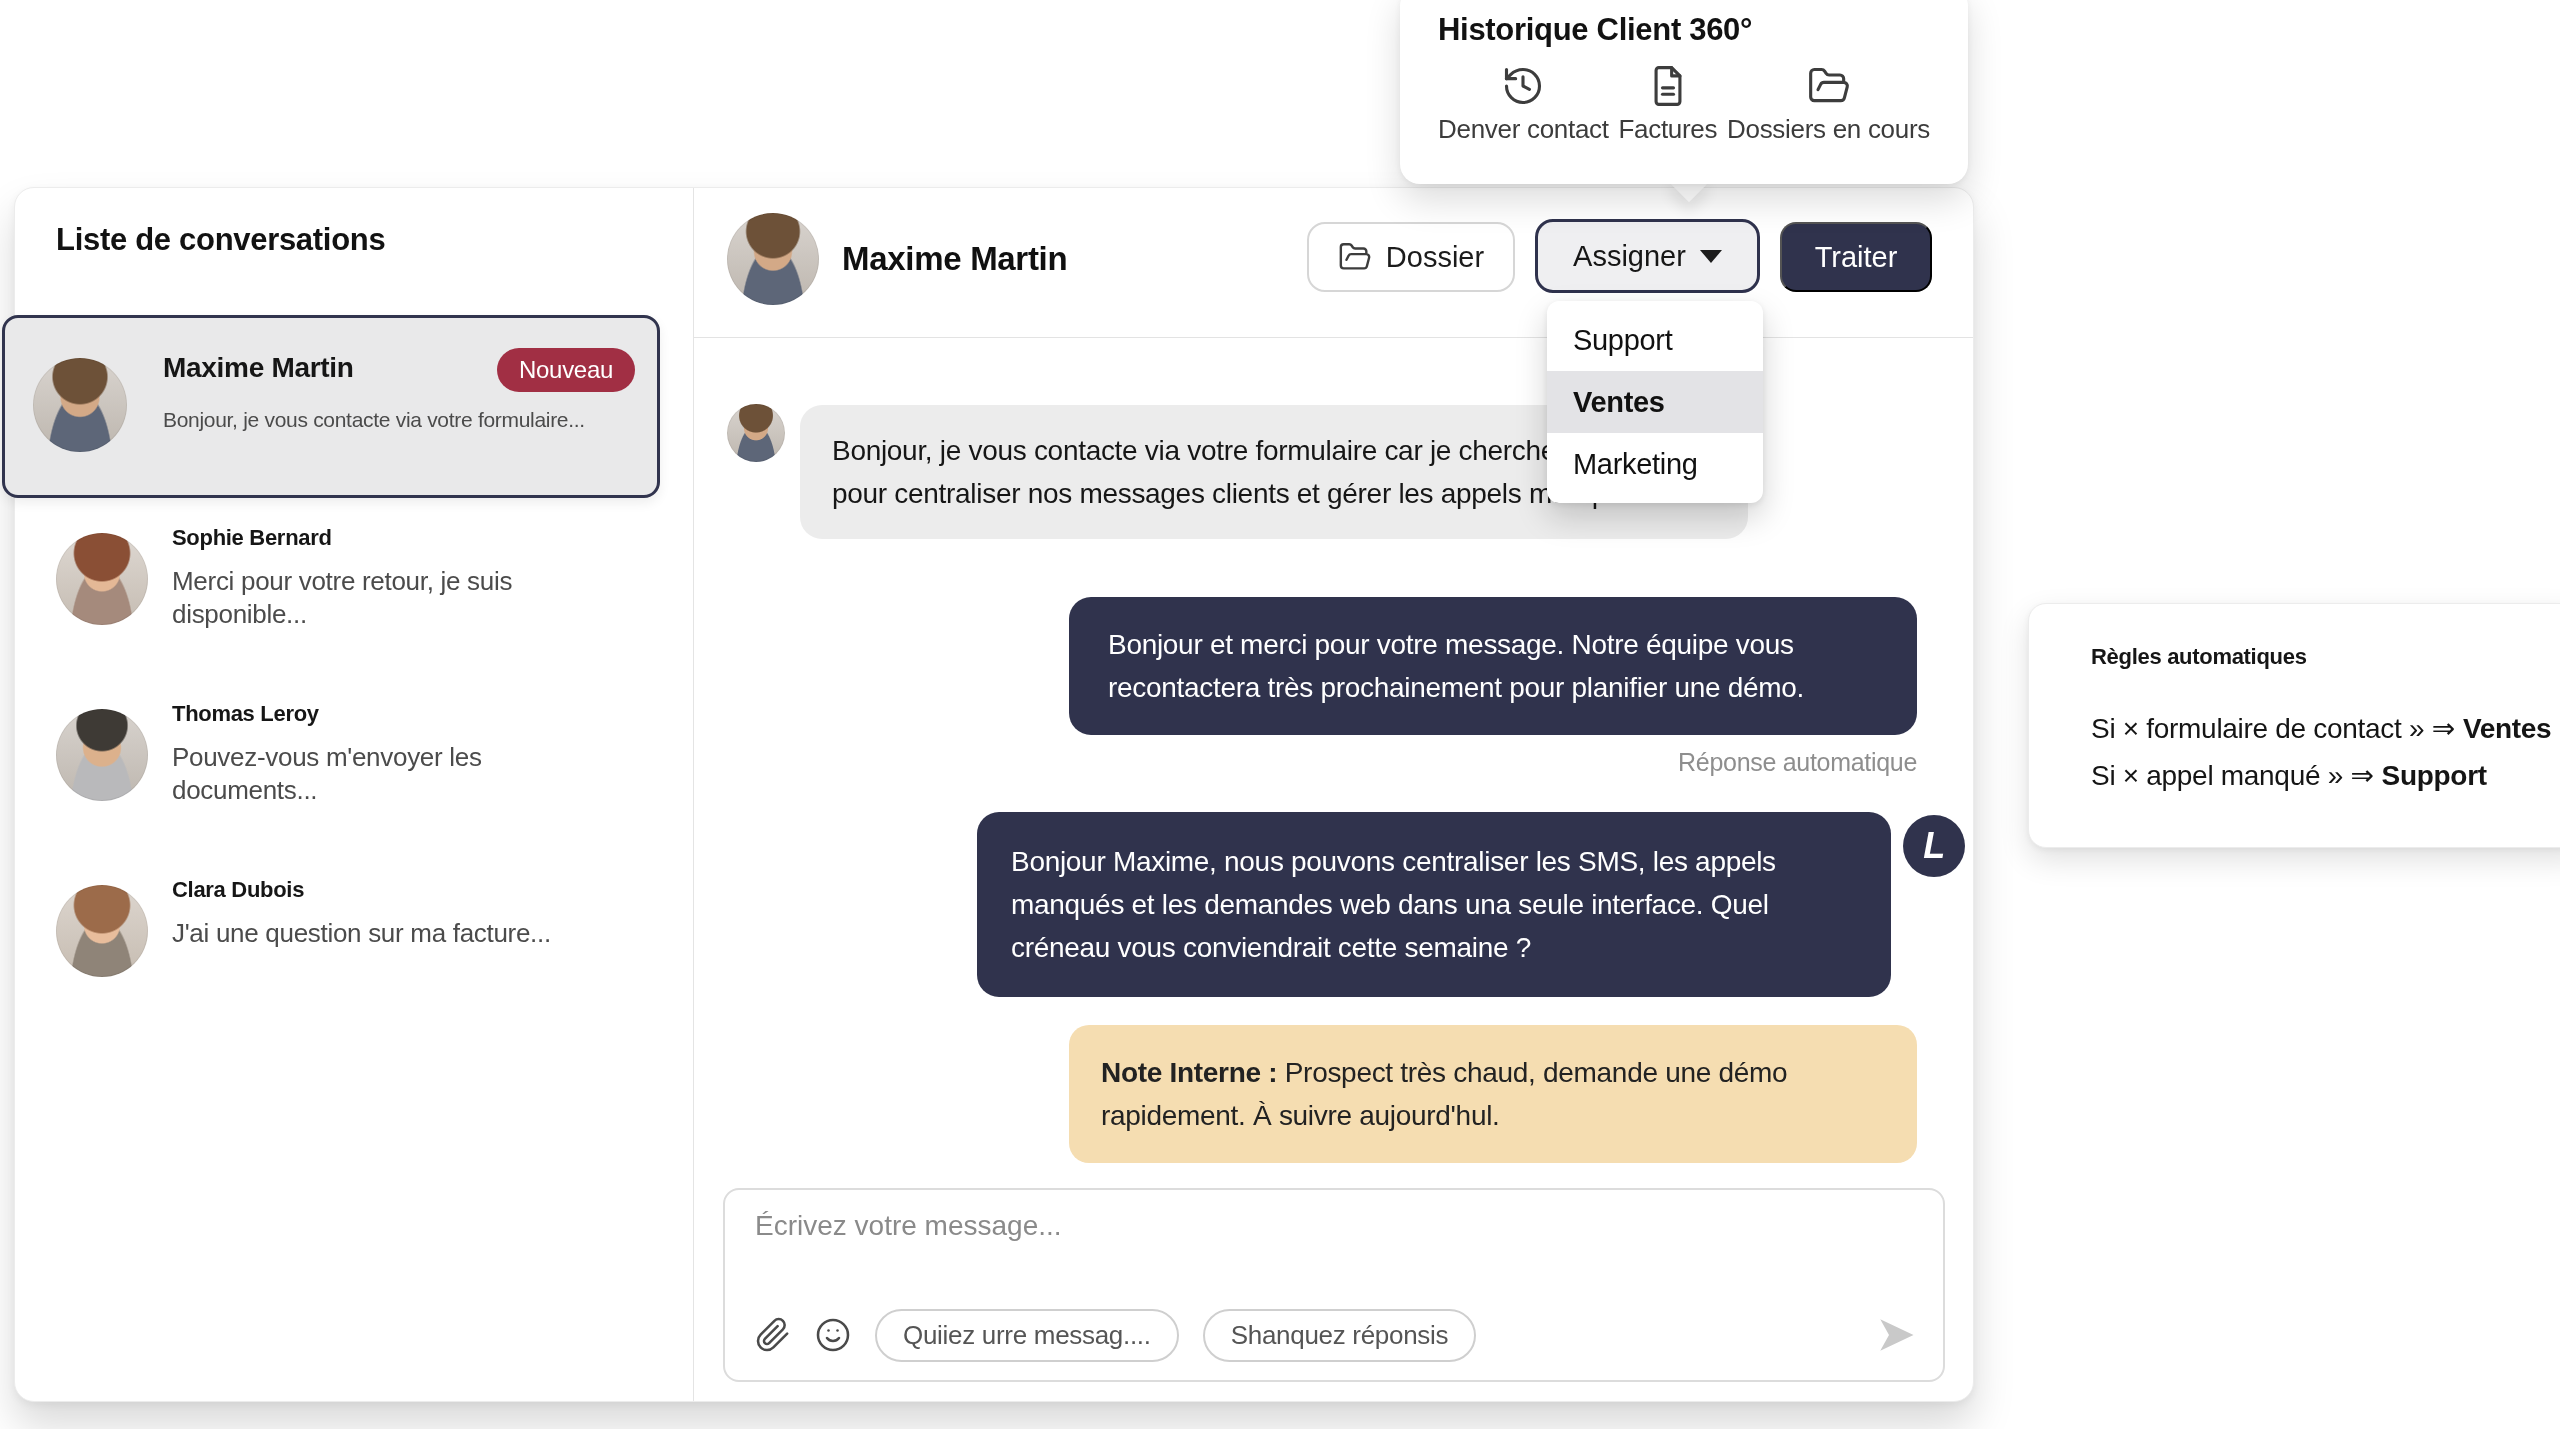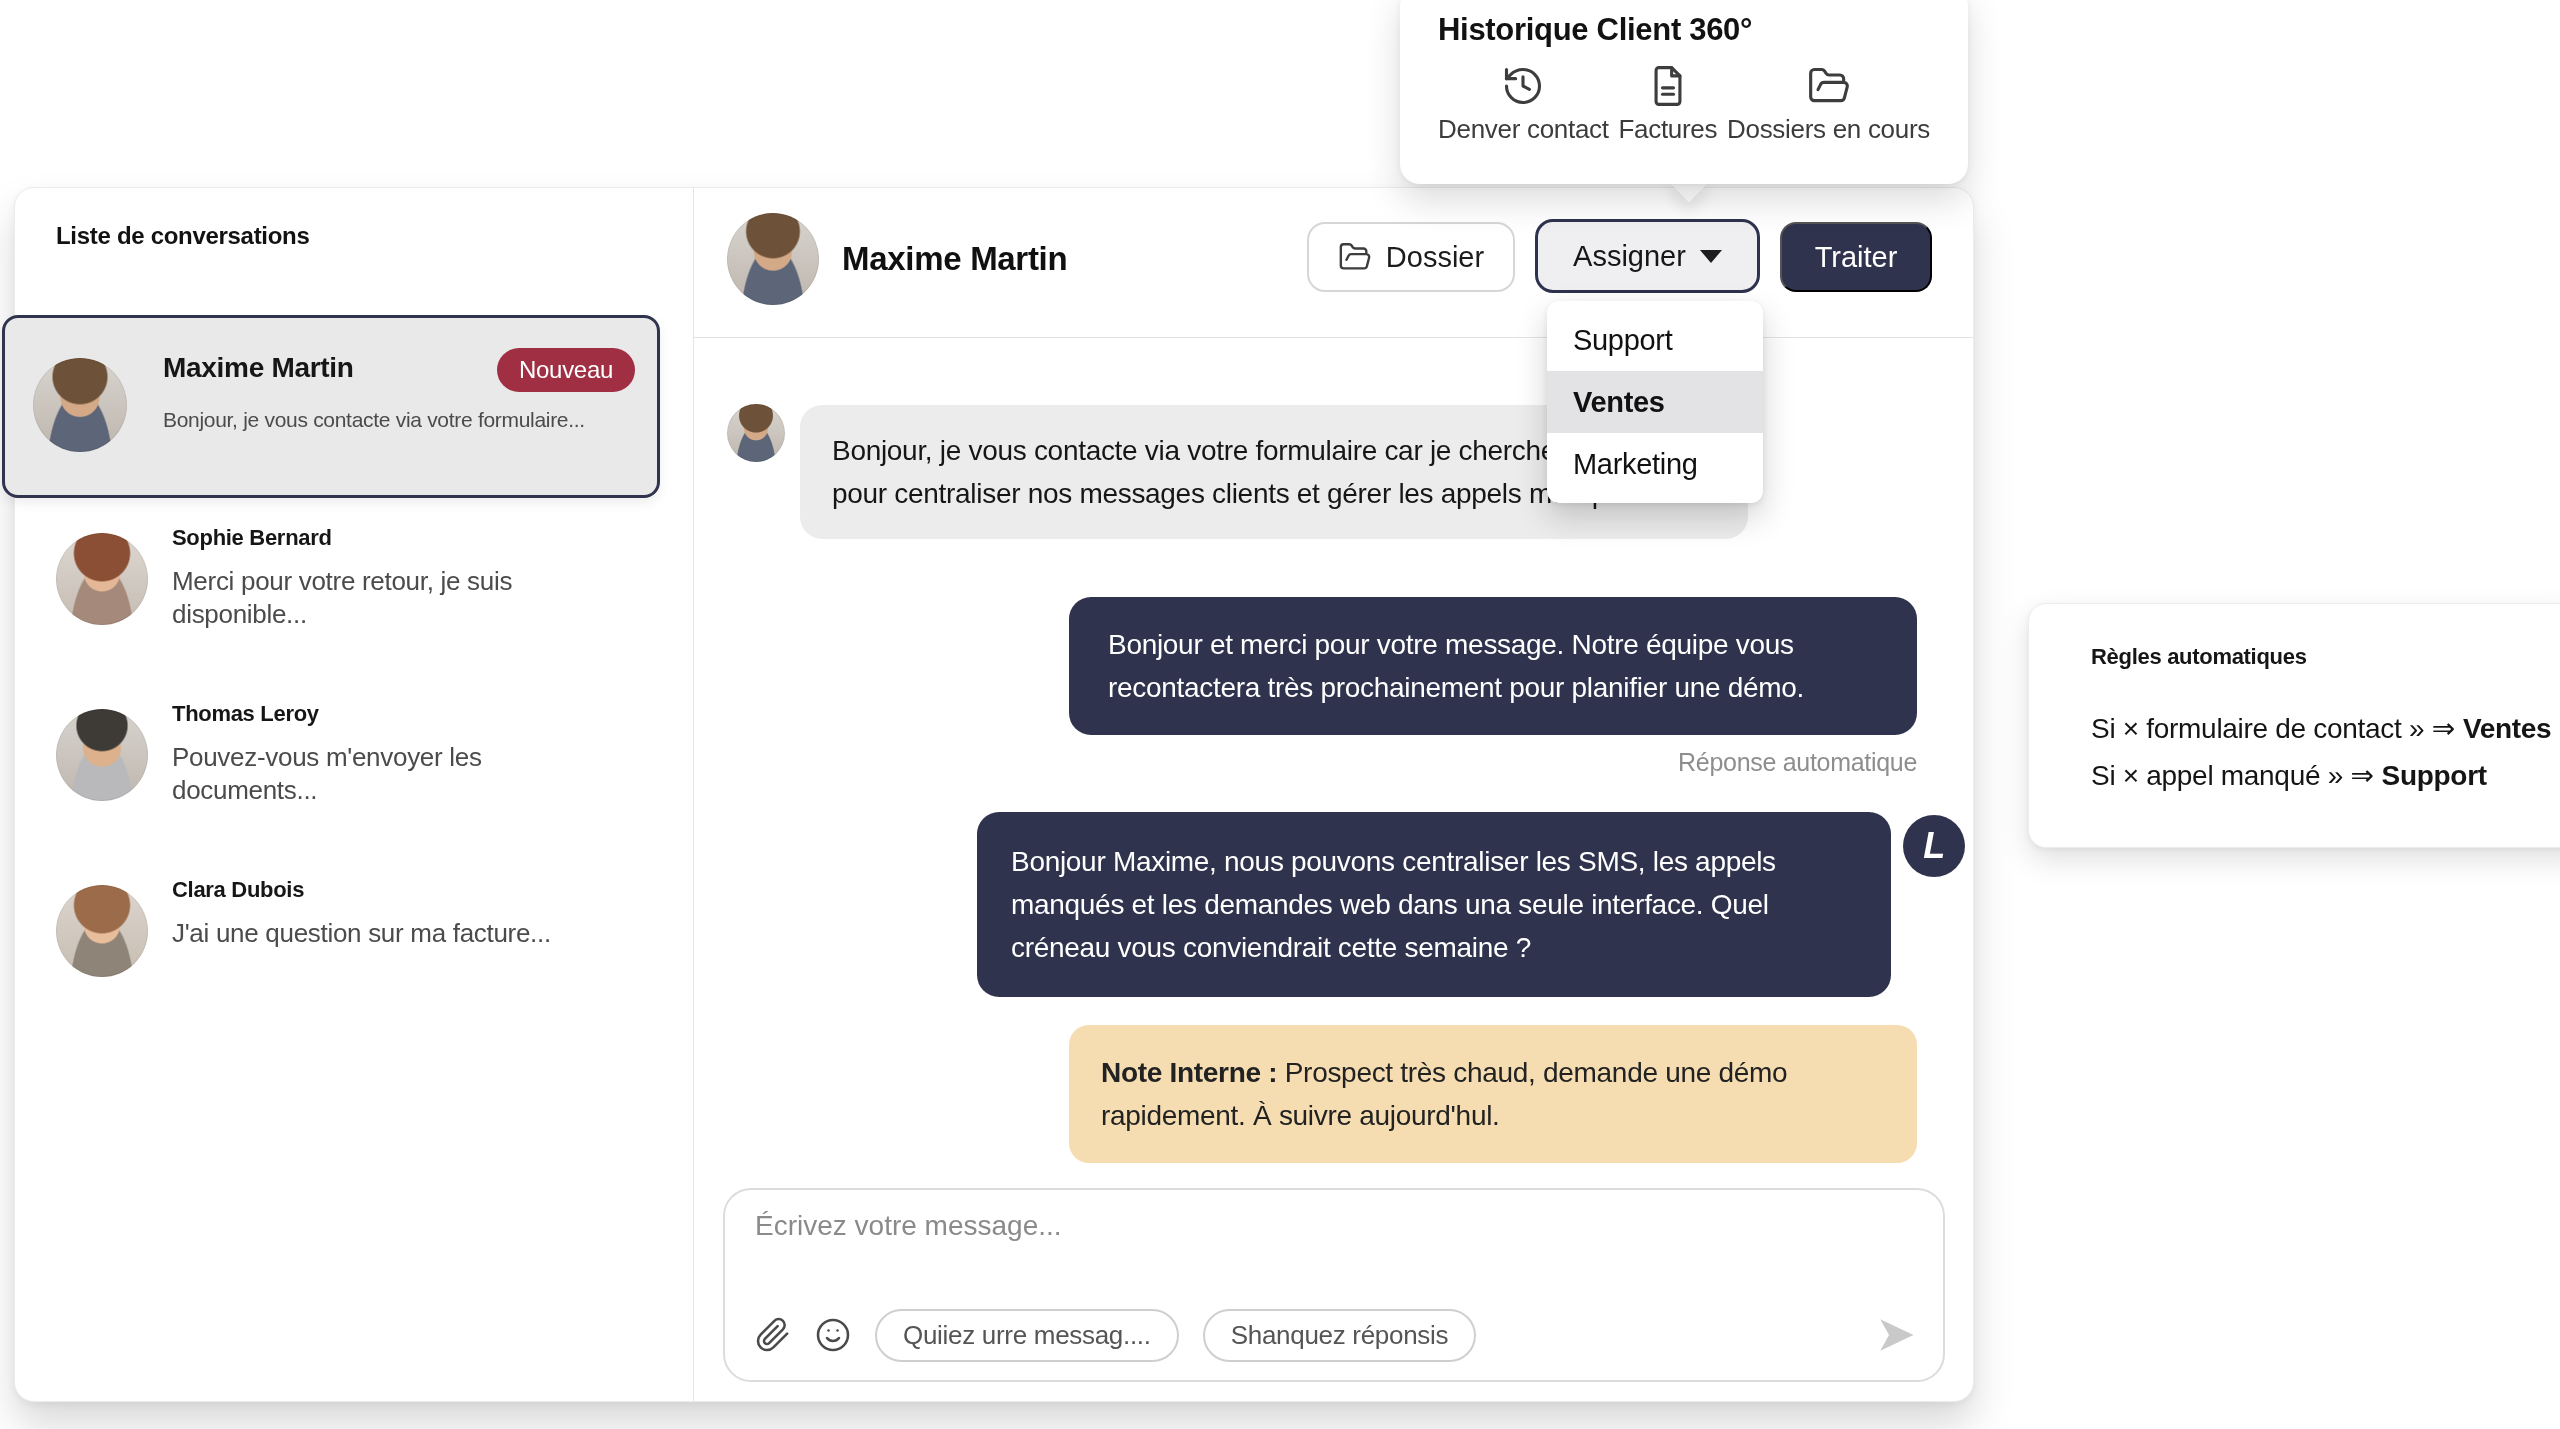--- a/index.html
+++ b/index.html
@@ -7,21 +7,21 @@
     font-family:"Liberation Sans","DejaVu Sans",sans-serif; letter-spacing:-0.3px; color:#161616; }
   .abs { position:absolute; }
 
   
   .main-card { left:14px; top:187px; width:1960px; height:1215px; background:#fff;
     border:1px solid #ececec; border-radius:20px;
     box-shadow:0 24px 42px rgba(0,0,0,.15), 0 3px 8px rgba(0,0,0,.05); }
   .divider-v { left:693px; top:188px; width:1px; height:1213px; background:#e4e4e4; }
 
   
-  .sidebar-title { left:56px; top:222px; font-size:24px; font-weight:bold; color:#121212; }
+  .sidebar-title { left:56px; top:222px; font-size:31px; font-weight:bold; color:#121212; }
   .conv-selected { left:2px; top:315px; width:658px; height:183px; background:#e9e9ea;
     border:3px solid #31344e; border-radius:16px; z-index:6;
     box-shadow:0 5px 12px rgba(0,0,0,.07); }
   .conv-selected .avatar { left:28px; top:40px; width:94px; height:94px; }
   .conv-selected .conv-name { left:158px; top:34px; font-size:28px; font-weight:bold; }
   .conv-selected .badge { right:22px; top:30px; background:#a12f44; color:#fff;
     font-size:24px; padding:8px 22px; border-radius:999px; }
   .conv-selected .conv-preview { left:158px; top:82px; width:455px; font-size:21px;
     line-height:39px; color:#4b4b4b; }
 
@@ -86,21 +86,21 @@
   .bubble-navy2 { left:977px; top:812px; width:914px; padding:28px 34px; }
   .caption { left:1069px; top:748px; width:848px; text-align:right; font-size:25px; color:#8e8e8e; }
   .l-badge { left:1903px; top:815px; width:62px; height:62px; background:#30334d;
     border-radius:50%; color:#fff; font-size:36px; font-weight:bold; font-style:italic;
     display:flex; align-items:center; justify-content:center; }
   .note { left:1069px; top:1025px; width:848px; background:#f5ddb1; border-radius:20px;
     padding:26px 32px; font-size:28px; line-height:43px; color:#222; position:absolute; }
 
   
   .composer { left:723px; top:1188px; width:1222px; height:194px; background:#fff;
-    border:2px solid #dcdcdc; border-radius:28px; }
+    border:2px solid #dcdcdc; border-radius:16px; }
   .composer-input { position:absolute; left:30px; top:20px; width:1100px; height:58px;
     border:none; outline:none; resize:none; font-family:inherit; font-size:28px; color:#333; }
   .composer-input::placeholder { color:#8a8a8a; }
   .composer-row { position:absolute; left:30px; right:26px; bottom:16px; height:58px;
     display:flex; align-items:center; gap:24px; }
   .chip { border:2px solid #cfcfcf; border-radius:999px; padding:9px 26px;
     font-size:26px; color:#555; white-space:nowrap; }
   .send-wrap { margin-left:auto; display:flex; align-items:center; }
 
   

